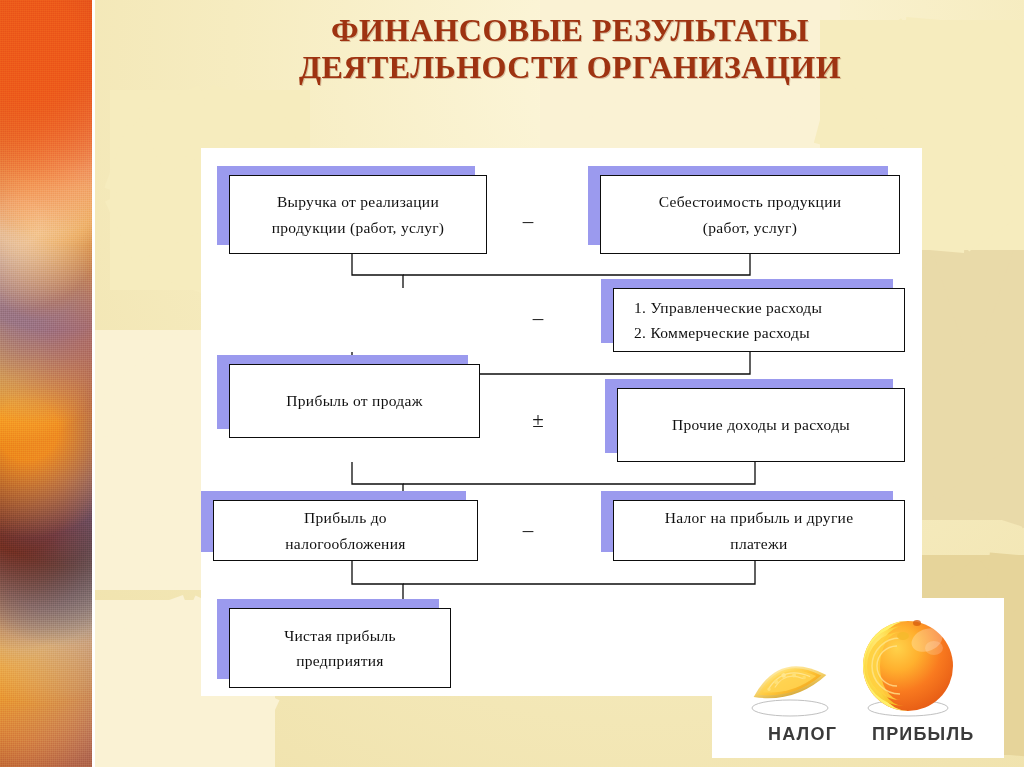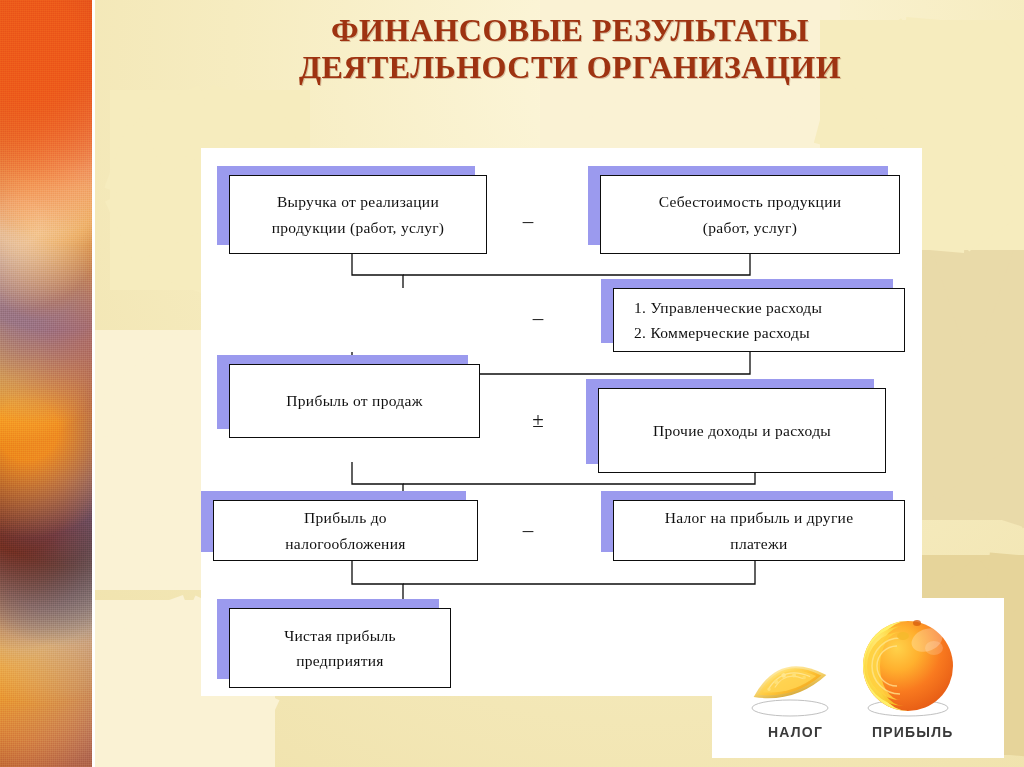--- a/index.html
+++ b/index.html
@@ -149,21 +149,21 @@
     position:absolute; left:712px; top:598px;
     width:292px; height:160px;
     background:#ffffff;
     overflow:hidden;
   }
   #photo svg { display:block; }
   .fruitlabel {
     position:absolute;
     font-family:"Liberation Sans", sans-serif;
     font-weight:bold;
-    font-size:14px;
+    font-size:18px;
     letter-spacing:1.2px;
     color:#3a3a3a;
     white-space:nowrap;
   }
 </style>
 </head>
 <body>
 
 <div id="slide">
 
@@ -284,21 +284,21 @@
       </div>
     </div>
 
     <div class="nodewrap" style="left:229px;top:364px;width:251px;height:74px;">
       <div class="shadow"></div>
       <div class="box">
         <span>Прибыль от продаж</span>
       </div>
     </div>
     <div class="op" style="left:523px;top:408px;">±</div>
-    <div class="nodewrap" style="left:598px;top:388px;width:288px;height:85px;">
+    <div class="nodewrap" style="left:617px;top:388px;width:288px;height:74px;">
       <div class="shadow"></div>
       <div class="box">
         <span>Прочие доходы и расходы</span>
       </div>
     </div>
 
     <div class="nodewrap" style="left:213px;top:500px;width:265px;height:61px;">
       <div class="shadow"></div>
       <div class="box">
         <span>

